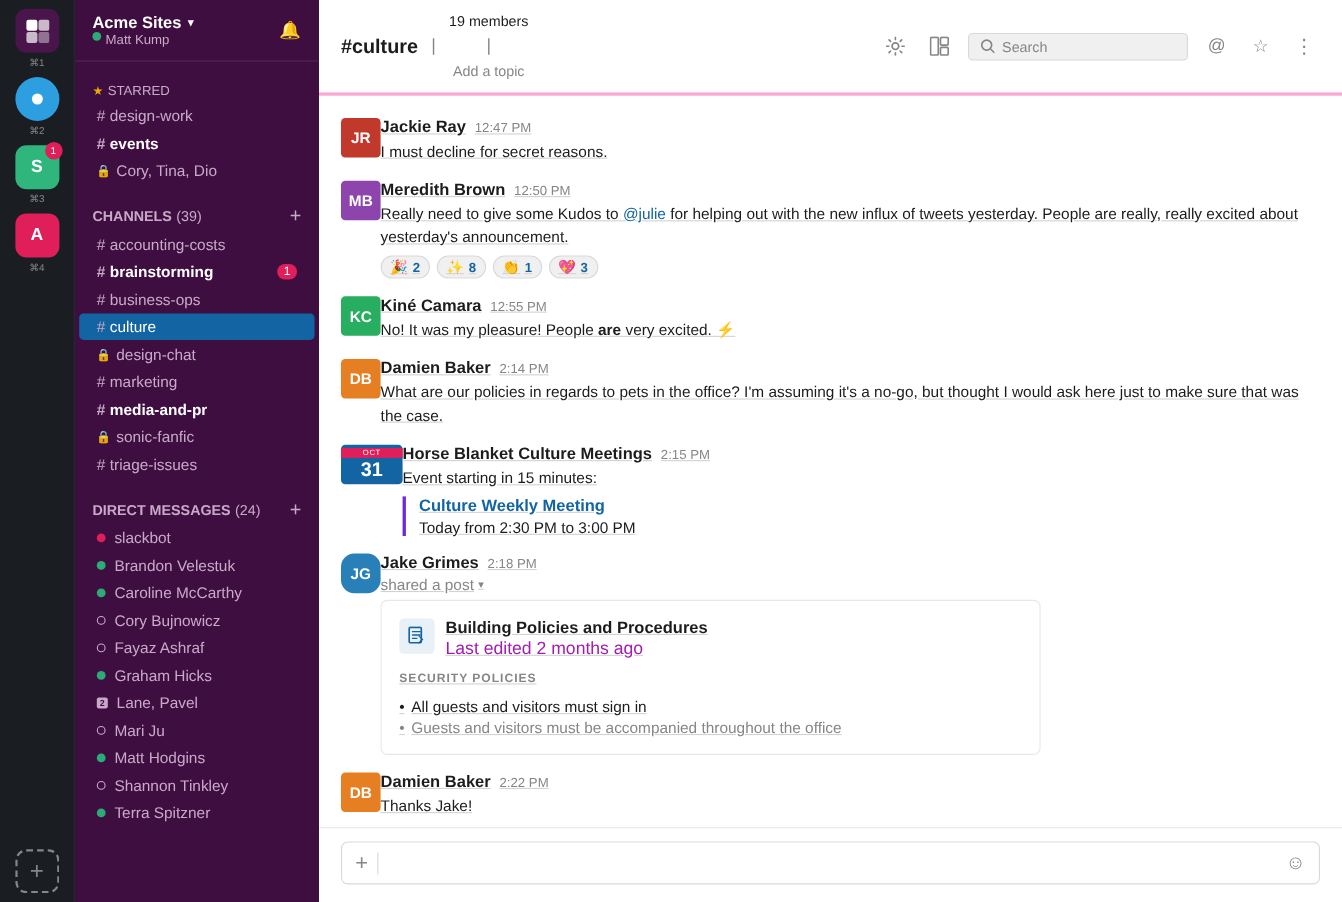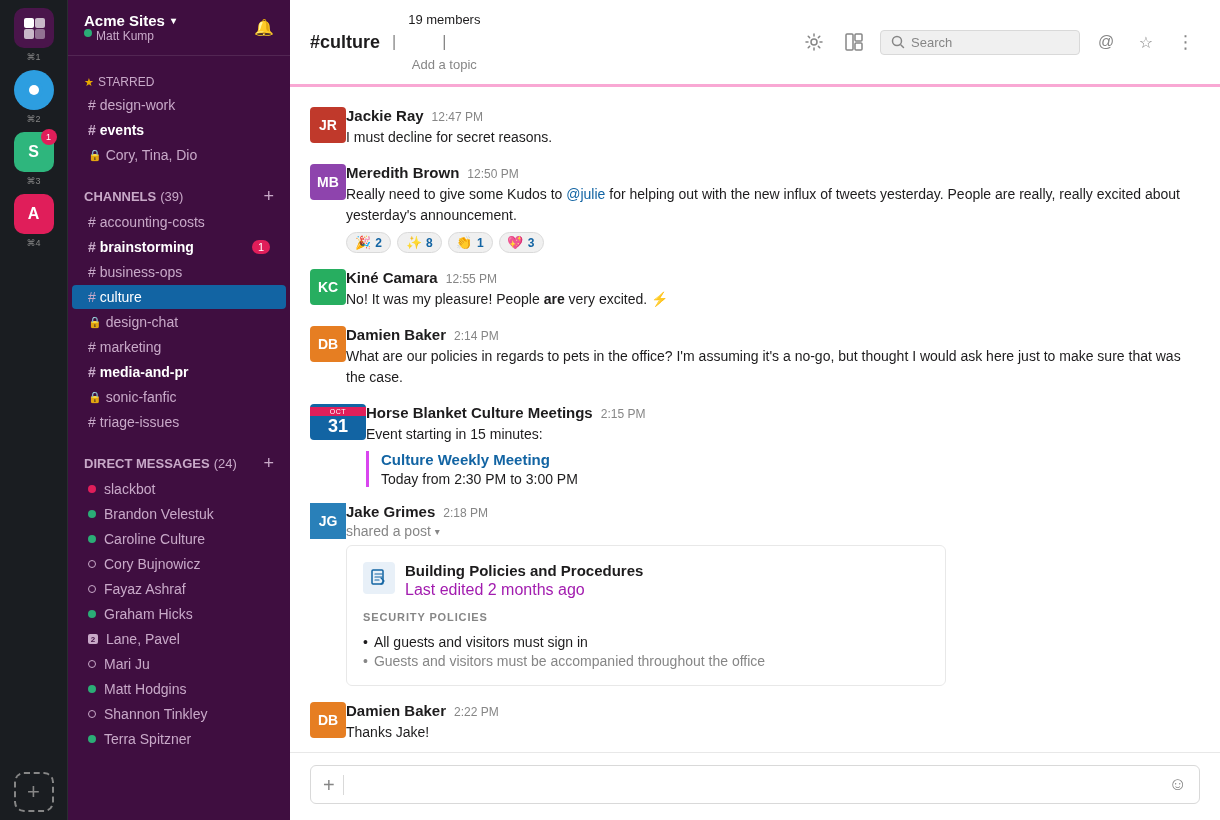--- a/index.html
+++ b/index.html
@@ -69,33 +69,33 @@
 
     .date-divider { text-align: center; font-size: 12px; color: #868686; font-weight: 600; margin: 12px 0; position: relative; }
     .date-divider::before { content: ''; position: absolute; top: 50%; left: 0; right: 0; height: 1px; background: #e8e8e8; z-index: 0; }
     .date-divider span { background: #fff; padding: 0 12px; position: relative; z-index: 1; }
 
     .message { display: flex; margin-bottom: 16px; }
     .message-avatar { width: 36px; height: 36px; border-radius: 4px; flex-shrink: 0; overflow: hidden; font-size: 14px; display: flex; align-items: center; justify-content: center; font-weight: 600; }
     .avatar-calendar { width: 56px; height: 36px; border-radius: 4px; background: #1264a3; display: flex; flex-direction: column; align-items: center; justify-content: center; color: white; }
     .avatar-calendar .cal-top { font-size: 7px; background: #e01e5a; width: 100%; text-align: center; padding: 1px 0; letter-spacing: 0.5px; text-transform: uppercase; }
     .avatar-calendar .cal-num { font-size: 18px; font-weight: 700; line-height: 1.2; }
-    .message-content { flex: 1; }
+    .message-content { flex: 1; text-decoration: underline; }
     .message-header { display: flex; align-items: baseline; gap: 8px; margin-bottom: 3px; }
     .message-author { font-size: 15px; font-weight: 700; color: #1d1c1d; }
     .message-time { font-size: 12px; color: #868686; }
     .message-text { font-size: 14px; color: #1d1c1d; line-height: 1.5; }
     .message-text strong { font-weight: 700; }
     .message-link { color: #1264a3; text-decoration: none; }
 
     .reactions { display: flex; gap: 6px; margin-top: 6px; flex-wrap: wrap; }
     .reaction { display: flex; align-items: center; gap: 4px; background: #f0f0f0; border: 1px solid #d9d9d9; border-radius: 16px; padding: 2px 8px; font-size: 13px; cursor: pointer; }
     .reaction .count { color: #1264a3; font-weight: 600; font-size: 12px; }
 
-    .event-card { border-left: 3px solid #d946ef; padding-left: 12px; margin-top: 6px; }
+    .event-card { border-left: 3px solid #6d28d9; padding-left: 12px; margin-top: 6px; }
     .event-title { font-size: 15px; font-weight: 700; color: #1264a3; text-decoration: none; }
     .event-time { font-size: 14px; color: #1d1c1d; margin-top: 2px; }
 
     .shared-post-label { display: flex; align-items: center; gap: 4px; color: #868686; font-size: 14px; margin-bottom: 6px; }
     .share-caret { font-size: 10px; }
 
     .post-card { border: 1px solid #e8e8e8; border-radius: 6px; padding: 16px; max-width: 600px; margin-top: 4px; }
     .post-card-header { display: flex; align-items: flex-start; gap: 10px; margin-bottom: 12px; }
     .post-icon { width: 32px; height: 32px; background: #e8f0f8; border-radius: 4px; display: flex; align-items: center; justify-content: center; flex-shrink: 0; }
     .post-icon svg { width: 18px; height: 18px; color: #1264a3; }
@@ -242,21 +242,21 @@
       <div class="dm-item">
         <span class="dm-status slackbot"></span>
         <span class="dm-name">slackbot</span>
       </div>
       <div class="dm-item">
         <span class="dm-status online"></span>
         <span class="dm-name">Brandon Velestuk</span>
       </div>
       <div class="dm-item">
         <span class="dm-status online"></span>
-        <span class="dm-name">Caroline Culture</span>
+        <span class="dm-name">Caroline McCarthy</span>
       </div>
       <div class="dm-item">
         <span class="dm-status offline"></span>
         <span class="dm-name">Cory Bujnowicz</span>
       </div>
       <div class="dm-item">
         <span class="dm-status offline"></span>
         <span class="dm-name">Fayaz Ashraf</span>
       </div>
       <div class="dm-item">
@@ -404,21 +404,21 @@
         </div>
         <div class="message-text">Event starting in 15 minutes:</div>
         <div class="event-card">
           <a class="event-title">Culture Weekly Meeting</a>
           <div class="event-time">Today from 2:30 PM to 3:00 PM</div>
         </div>
       </div>
     </div>
 
     <div class="message">
-      <div class="message-avatar" style="background:#2980b9;color:white;border-radius:0;">JG</div>
+      <div class="message-avatar" style="background:#2980b9;color:white;border-radius:12px;">JG</div>
       <div class="message-content">
         <div class="message-header">
           <span class="message-author">Jake Grimes</span>
           <span class="message-time">2:18 PM</span>
         </div>
         <div class="shared-post-label">
           <span>shared a post</span>
           <span class="share-caret">▾</span>
         </div>
         <div class="post-card">

